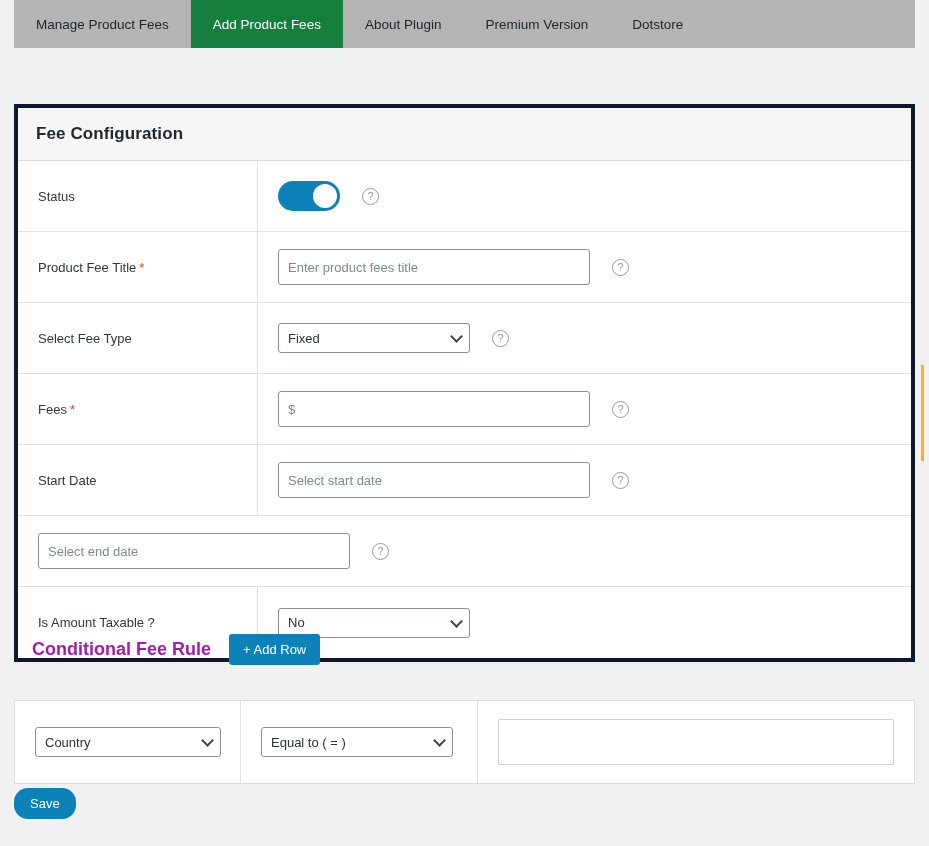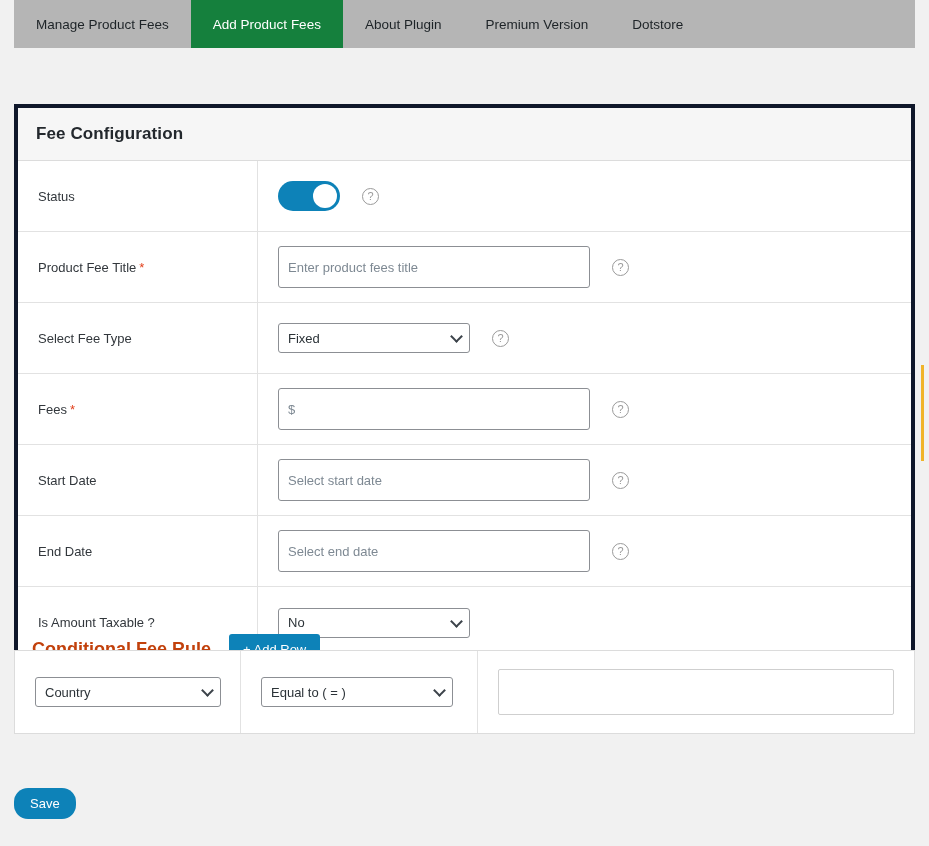--- a/index.html
+++ b/index.html
@@ -91,21 +91,21 @@
     flex: 0 0 auto;
   }
   .toggle .knob {
     position: absolute; top: 3px; right: 3px;
     width: 24px; height: 24px;
     border-radius: 50%;
     background: #ffffff;
   }
 
   .txt {
-    width: 312px; height: 42px;
+    width: 312px; height: 36px;
     border: 1px solid #8c8f94;
     border-radius: 3px;
     padding: 8px 9px;
     font-size: 13px;
     color: #2c3338;
     background: #fff;
     outline: none;
     font-family: "Liberation Sans", sans-serif;
   }
   .txt::placeholder { color: #7e8993; opacity: 1; }
@@ -151,36 +151,36 @@
 
   
   .cond-head {
     position: absolute; left: 14px; top: 628px;
     width: 901px; height: 42px;
     display: flex; align-items: center;
   }
   .cond-head h2 {
     margin: 0 18px 0 18px;
     font-size: 18px; font-weight: bold;
-    color: #c2410c;
+    color: #a21caf;
   }
   .btn {
     background: #0d82b8;
     color: #fff;
     border: none;
     border-radius: 3px;
     font-size: 13px;
     padding: 9px 14px;
     cursor: pointer;
     font-family: "Liberation Sans", sans-serif;
     line-height: 1;
   }
 
   .rule-table {
-    position: absolute; left: 14px; top: 650px;
+    position: absolute; left: 14px; top: 700px;
     width: 901px;
     background: #fff;
     border: 1px solid #dcdcdc;
     display: flex;
   }
   .rcell {
     display: flex; align-items: center;
     padding: 18px 20px;
     min-height: 82px;
   }
@@ -297,23 +297,20 @@
     <div class="fcell-label">
       <span>Start Date</span>
     </div>
     <div class="fcell-field">
       <input class="txt" type="text" placeholder="Select start date" style="">
       <div class="help">?</div>
     </div>
   </div>
 
   <div class="frow">
-    <div class="fcell-label">
-      <span>End Date</span>
-    </div>
     <div class="fcell-field">
       <input class="txt" type="text" placeholder="Select end date" style="">
       <div class="help">?</div>
     </div>
   </div>
 
   <div class="frow">
     <div class="fcell-label">
       <span>Is Amount Taxable ?</span>
     </div>

